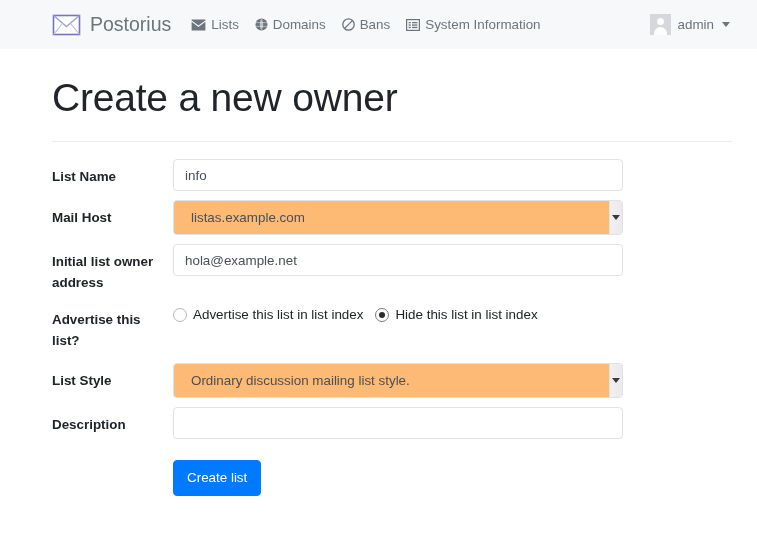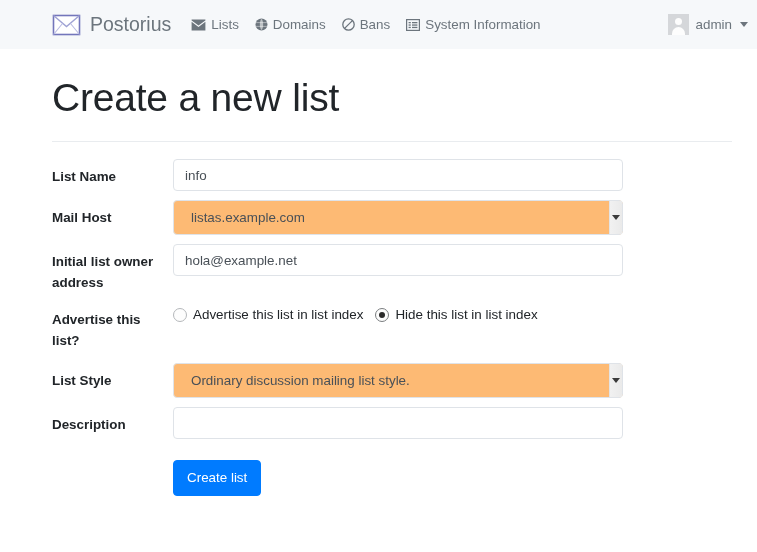--- a/index.html
+++ b/index.html
@@ -48,21 +48,21 @@
     color: #6c757d;
     font-size: 13.4px;
     text-decoration: none;
     white-space: nowrap;
     cursor: pointer;
   }
   .nav-link svg { display: block; }
 
   .navbar-right {
     position: absolute;
-    right: 9px;
+    right: 27px;
     top: 0;
     height: 49px;
     display: flex;
     align-items: center;
   }
   .user-menu {
     display: flex;
     align-items: center;
     gap: 7px;
     color: #6c757d;
@@ -318,21 +318,21 @@
       <span class="avatar"></span>
       <span>admin</span>
       <span class="caret"></span>
     </a>
   </div>
 
 </div>
 
 <div class="content">
 
-  <h1 class="page-title">Create a new list</h1>
+  <h1 class="page-title">Create a new owner</h1>
   <hr class="divider">
 
   <form class="form">
 
     <div class="form-row">
       <label class="form-label">List Name</label>
       <div class="form-control-wrap">
         <input class="form-input" type="text" value="info" style="">
       </div>
     </div>

